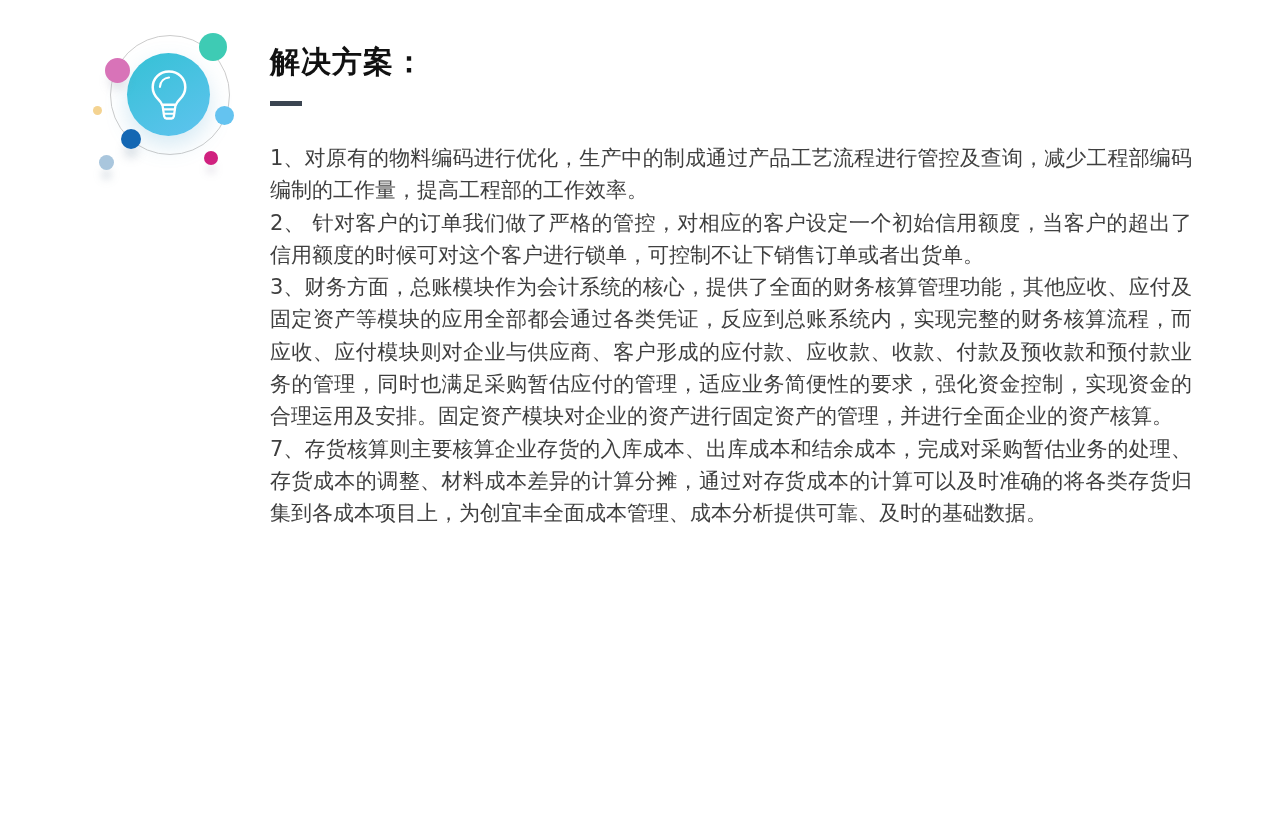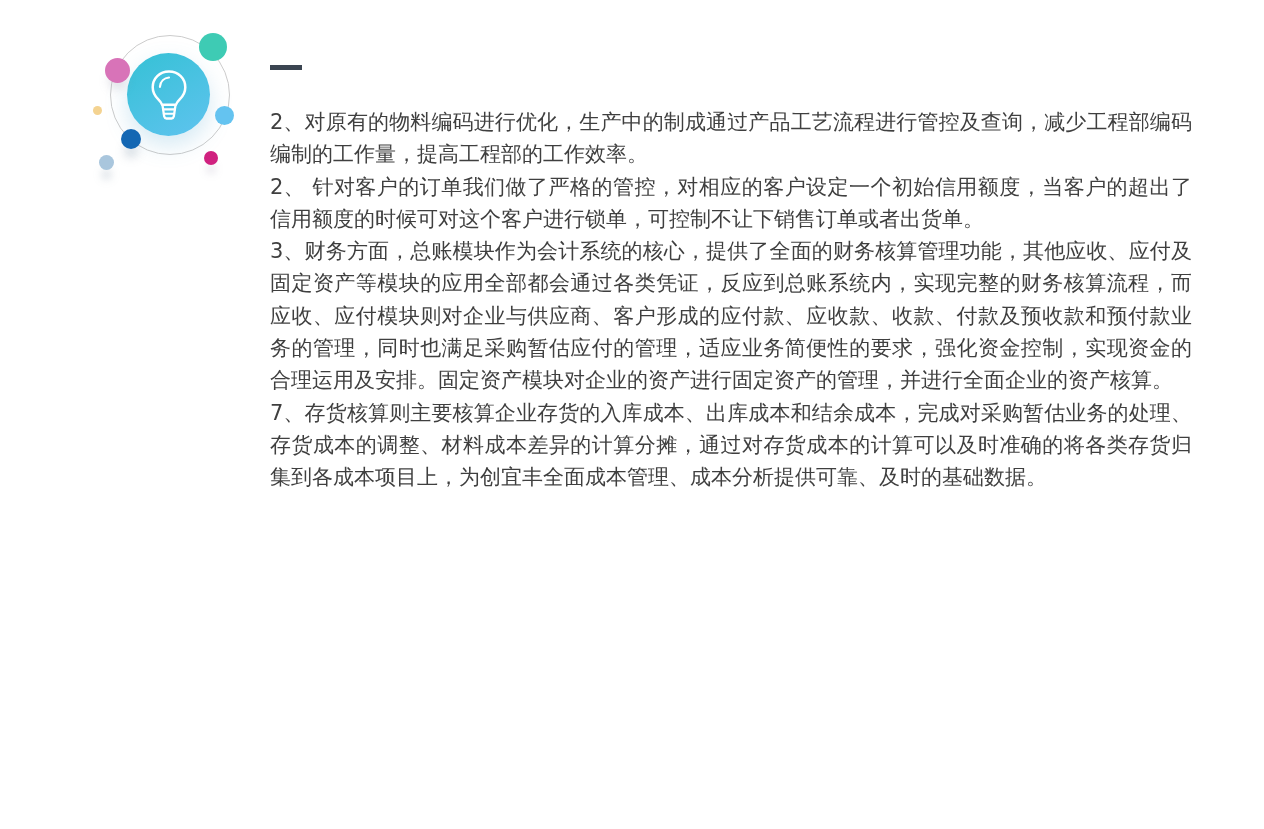--- a/index.html
+++ b/index.html
@@ -103,20 +103,21 @@
   <div class="dot dot-teal" style="background: rgb(62, 203, 180);"></div>
   <div class="dot dot-pink" style="background: rgb(216, 115, 184);"></div>
   <div class="dot dot-sky" style="background: rgb(100, 195, 240);"></div>
   <div class="dot dot-blue" style="background: rgb(20, 103, 179);"></div>
   <div class="dot dot-steel" style="background: rgb(169, 198, 221);"></div>
   <div class="dot dot-magenta" style="background: rgb(208, 33, 127);"></div>
   <div class="dot dot-yellow" style="background: rgb(244, 211, 145);"></div>
 </div>
 
 <div class="content">
+  <h1 class="page-title">解决方案：</h1>
   <div class="accent-dash" style="background: rgb(59, 69, 81);"></div>
   <div class="paragraphs">
-      <p>2、对原有的物料编码进行优化，生产中的制成通过产品工艺流程进行管控及查询，减少工程部编码编制的工作量，提高工程部的工作效率。</p>
+      <p>1、对原有的物料编码进行优化，生产中的制成通过产品工艺流程进行管控及查询，减少工程部编码编制的工作量，提高工程部的工作效率。</p>
       <p>2、 针对客户的订单我们做了严格的管控，对相应的客户设定一个初始信用额度，当客户的超出了信用额度的时候可对这个客户进行锁单，可控制不让下销售订单或者出货单。</p>
       <p>3、财务方面，总账模块作为会计系统的核心，提供了全面的财务核算管理功能，其他应收、应付及固定资产等模块的应用全部都会通过各类凭证，反应到总账系统内，实现完整的财务核算流程，而应收、应付模块则对企业与供应商、客户形成的应付款、应收款、收款、付款及预收款和预付款业务的管理，同时也满足采购暂估应付的管理，适应业务简便性的要求，强化资金控制，实现资金的合理运用及安排。固定资产模块对企业的资产进行固定资产的管理，并进行全面企业的资产核算。</p>
       <p>7、存货核算则主要核算企业存货的入库成本、出库成本和结余成本，完成对采购暂估业务的处理、存货成本的调整、材料成本差异的计算分摊，通过对存货成本的计算可以及时准确的将各类存货归集到各成本项目上，为创宜丰全面成本管理、成本分析提供可靠、及时的基础数据。</p>
     </div>
 </div>
 
 </body></html>

